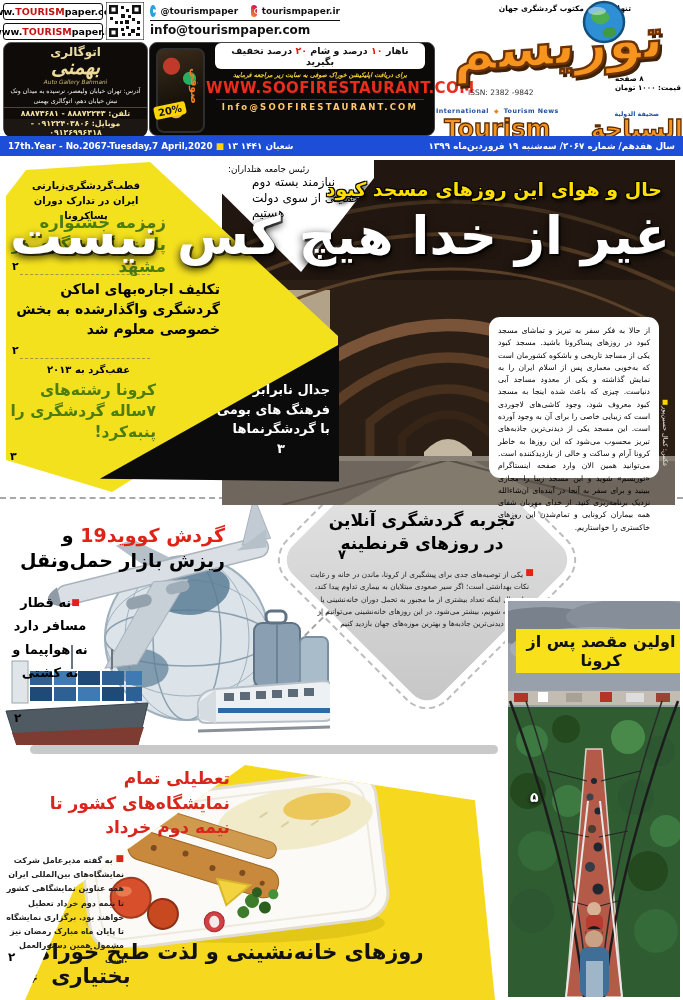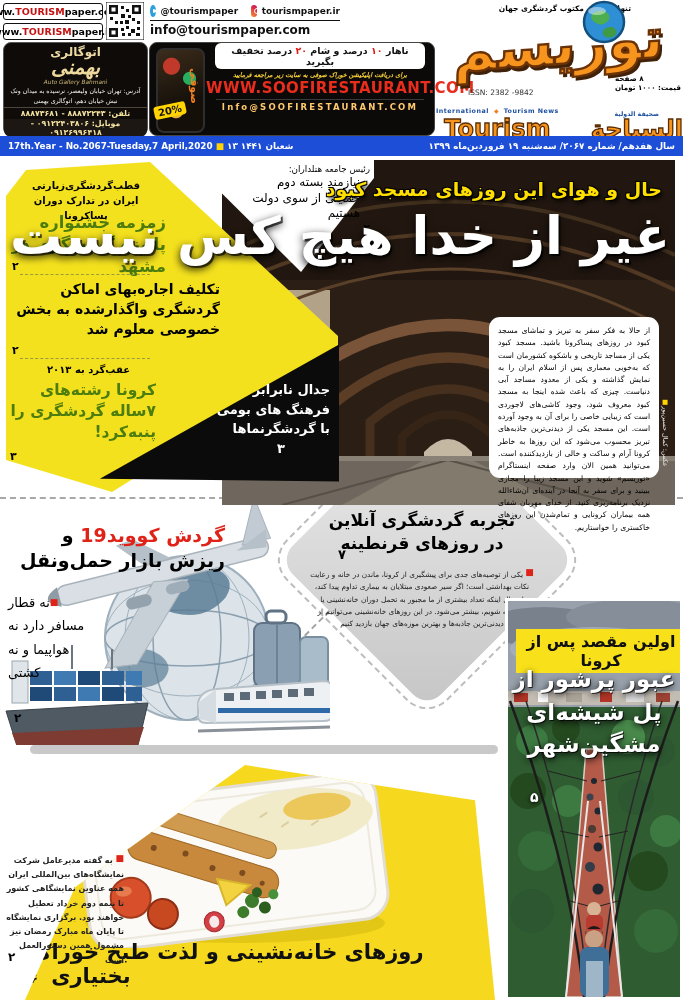--- a/index.html
+++ b/index.html
@@ -58,21 +58,21 @@
   .lead-headline{color:#fff;font-weight:bold;font-size:52px;white-space:nowrap;text-align:center;
     text-shadow:0 3px 9px rgba(0,0,0,.95),2px 2px 0 rgba(0,0,0,.65)}
   .lead-box{background:#fff;border-radius:11px;font-size:7.6px;line-height:1.62;text-align:justify;
             padding:8px 9px;box-sizing:border-box}
   .lead-credit{writing-mode:vertical-rl;font-size:6.5px;color:#e8e8e8;letter-spacing:1px}
   
   .dash-h{border-top:2px dashed #a8a8a8}
   .dash-d{border-top:2px dashed #a2a2a2;transform-origin:left top}
   .tr-title{font-weight:bold;font-size:19px;line-height:1.32;text-align:right}
   .tr-red{color:#e02318}
-  .tr-bullets{font-weight:normal;font-size:13px;line-height:1.8;text-align:left}
+  .tr-bullets{font-weight:bold;font-size:13px;line-height:1.8;text-align:center}
   .red-sq{color:#e02318;font-size:9px;vertical-align:2px}
   .q-diamond{background:linear-gradient(135deg,#ececec,#c6c6c6);border-radius:20px;transform:rotate(45deg);
              outline:2px dashed #bdbdbd;outline-offset:7px}
   .q-title{font-weight:bold;font-size:17px;line-height:1.35;text-align:center}
   .q-body{font-size:7.3px;line-height:1.68;text-align:center;color:#1a1a1a}
   .bridge-frame{border:3px solid #fff;box-sizing:border-box;overflow:hidden;background:#2f5c31}
   .br-badge{background:#f8e11a;color:#111;font-weight:bold;font-size:16px;text-align:center;padding:3px 6px}
   .br-title{color:#fff;font-weight:bold;font-size:23px;line-height:1.42;text-align:center;
             text-shadow:0 2px 7px #000,1px 1px 0 rgba(0,0,0,.7)}
   
@@ -216,21 +216,21 @@
       <path d="M202 345 L202 292 Q226 266 250 292 L250 345" fill="#c5b8a2"></path>
       <rect y="300" width="453" height="45" fill="#6f675d"></rect>
       <polygon points="202,300 250,300 340,345 120,345" fill="#837a6e"></polygon>
       <line x1="226" y1="300" x2="60" y2="345" stroke="#575047" stroke-width="2"></line>
       <line x1="226" y1="300" x2="400" y2="345" stroke="#575047" stroke-width="2"></line>
       <rect y="296" width="453" height="5" fill="#8a8176"></rect>
     </svg>
   </div>
 
   <div class="abs hd-bg" style="left:222px;top:160px;width:152px;height:112px;z-index:2"></div>
-  <div class="abs rtl" style="left:228px;top:164px;width:142px;z-index:2;text-align:right">
+  <div class="abs rtl" style="left:228px;top:164px;width:142px;z-index:2;text-align:left">
     <div style="font-size:8.8px">رئیس جامعه هتلداران:</div>
     <div style="font-weight:normal;font-size:12px;line-height:1.3;padding:1px 10px 0 24px">نیازمند بسته دوم حمایتی از سوی دولت هستیم</div>
     <div class="pg" style="font-size:11px;padding-left:30px">۲</div>
   </div>
 
   <div class="abs" style="left:0;top:162px;width:340px;height:332px;z-index:3">
     <div class="abs sb-yellow" style="left:0;top:0;width:340px;height:332px"></div>
     <div class="abs rtl" style="left:12px;top:16px;width:148px;text-align:center;font-weight:bold;font-size:10px;line-height:1.5">
       <span>قطب‌گردشگری‌زیارتی</span><br><span>ایران در تدارک دوران پساکرونا</span>
     </div>
@@ -380,21 +380,20 @@
       <circle cx="86" cy="308" r="7" fill="#d8b294"></circle>
         <rect x="78" y="314" width="17" height="16" rx="5" fill="#b73b31"></rect>
       <circle cx="86" cy="338" r="9" fill="#c9a286"></circle>
         <path d="M77 334 a9 9 0 0 1 18 0 l-2 -6 -14 0 Z" fill="#1a1a1a"></path>
       <rect x="72" y="346" width="29" height="50" rx="8" fill="#3f6e97"></rect>
       <rect x="78" y="360" width="17" height="36" fill="#9fb6c9"></rect>
       <line x1="58" y1="396" x2="80" y2="200" stroke="#e8e8e8" stroke-width="2"></line>
       <line x1="114" y1="396" x2="92" y2="200" stroke="#e8e8e8" stroke-width="2"></line>
     </svg>
     <div class="abs br-badge rtl" style="left:8px;top:28px;width:158px">اولین مقصد پس از کرونا</div>
-    <div class="abs br-title rtl" style="left:4px;top:62px;width:164px">عبور پرشور از پل شیشه‌ای مشگین‌شهر</div>
     <div class="abs pg" style="left:22px;top:188px;font-size:14px;color:#fff;text-shadow:0 1px 4px #000">۵</div>
   </div>
 
   <div class="abs pill" style="left:30px;top:745px;width:468px;height:9px"></div>
 
   <div class="abs food-poly" style="left:10px;top:765px;width:500px;height:235px;z-index:1">
     <svg class="abs" style="left:55px;top:8px" width="335" height="175" viewBox="0 0 335 175">
       <ellipse cx="170" cy="150" rx="150" ry="20" fill="#d9bd12" opacity="0.65"></ellipse>
       <g transform="rotate(-7 168 88)">
         <rect x="18" y="14" width="300" height="148" rx="26" fill="#fbfaf6" stroke="#e2ddd0" stroke-width="3"></rect>
@@ -426,20 +425,21 @@
         <ellipse cx="142" cy="146" rx="5" ry="6" fill="#f6e9e9"></ellipse>
       </g>
     </svg>
     <div class="abs food-title rtl" style="left:4%;bottom:12px;width:92%">
       <span>روزهای خانه‌نشینی و لذت طبخ خوراک بختیاری</span>
       <span class="pg" style="font-size:13px;margin-right:6px">۶</span>
     </div>
   </div>
 
   <div class="abs" style="left:0;top:762px;width:235px;height:238px;z-index:2">
+    <div class="abs ex-title rtl" style="left:48px;top:4px;width:182px">تعطیلی تمام نمایشگاه‌های کشور تا نیمه دوم خرداد</div>
     <div class="abs ex-body rtl" style="left:4px;top:88px;width:120px">
       <span class="red-sq">■</span>
       <span>به گفته مدیرعامل شرکت نمایشگاه‌های بین‌المللی ایران همه عناوین نمایشگاهی کشور تا نیمه دوم خرداد تعطیل خواهند بود. برگزاری نمایشگاه تا پایان ماه مبارک رمضان نیز مشمول همین دستورالعمل است</span>
     </div>
     <div class="abs pg" style="left:8px;top:188px;font-size:12px">۲</div>
   </div>
 
 </div>
 
 </body></html>

